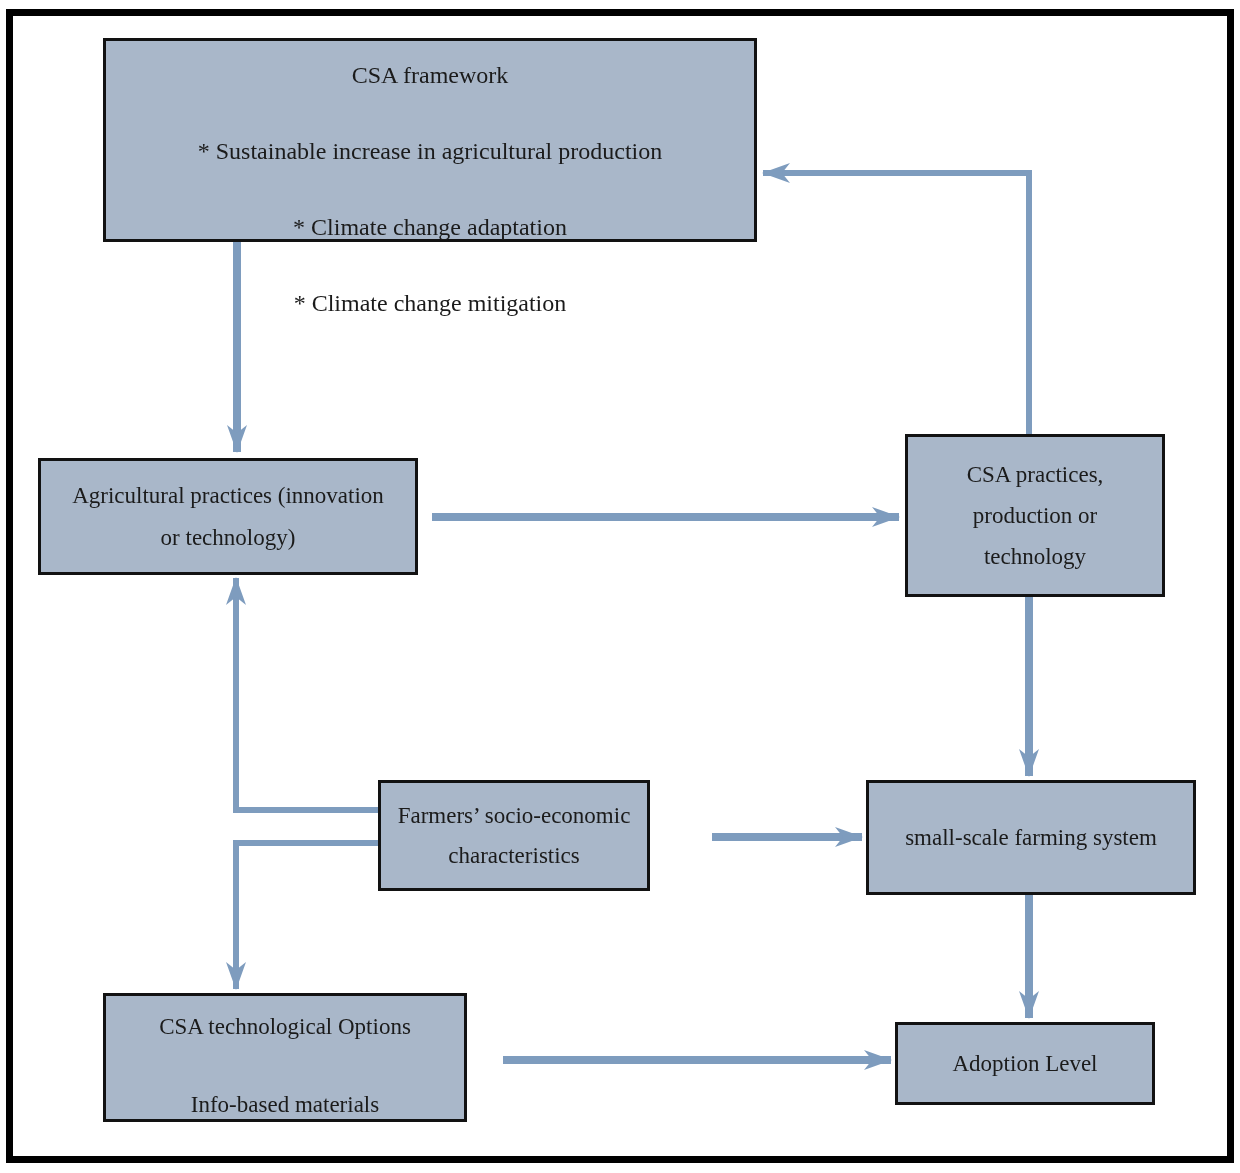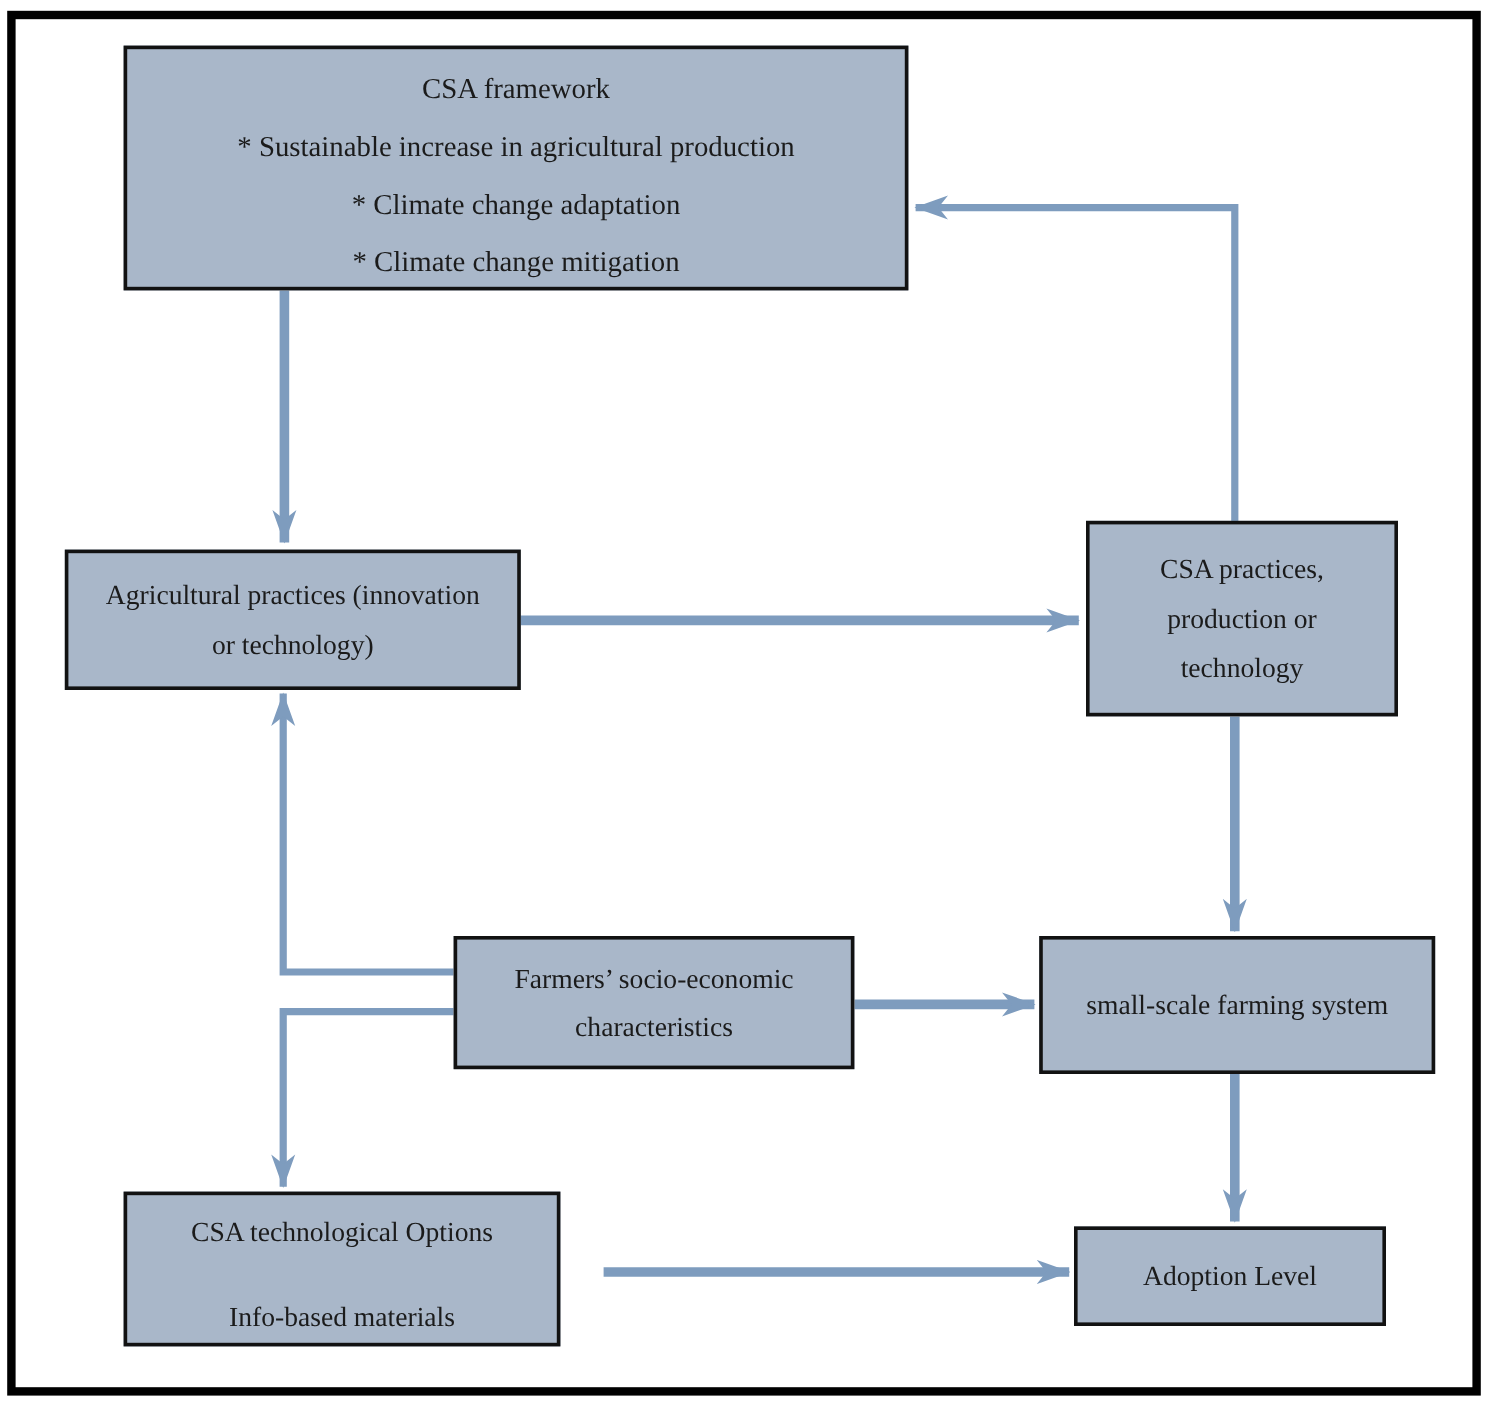--- a/index.html
+++ b/index.html
@@ -51,28 +51,28 @@
     flex-direction: column;
     justify-content: center;
     align-items: center;
     text-align: center;
     font-size: 23px;
   }
   .box .bline {
     line-height: 40px;
     white-space: nowrap;
   }
-  .box.top-align { justify-content: space-between; }
+  .box.top-align { justify-content: flex-start; gap: 36px; }
   .box.framework { left: 103px; top: 38px;  width: 654px; height: 204px; padding-top: 14px; }
   .box.framework .bline { line-height: 40px; font-size: 24px; }
-  .box.agri      { left: 54px;  top: 458px; width: 380px; height: 117px; }
+  .box.agri      { left: 38px;  top: 458px; width: 380px; height: 117px; }
   .box.agri .bline { line-height: 42px; }
   .box.csaprac   { left: 905px; top: 434px; width: 260px; height: 163px; }
   .box.csaprac .bline { line-height: 41px; text-align: right; }
-  .box.farmers   { left: 378px; top: 780px; width: 334px; height: 111px; }
+  .box.farmers   { left: 378px; top: 780px; width: 272px; height: 111px; }
   .box.adoption  { left: 866px; top: 780px; width: 330px; height: 115px; }
   .box.csatech   { left: 103px; top: 993px; width: 364px; height: 129px; padding-top: 10px; }
   .box.csatech .bline { line-height: 42px; }
   .box.level     { left: 895px; top: 1022px; width: 260px; height: 83px; }
 </style>
 </head>
 <body>
 
 <div class="canvas">
 

